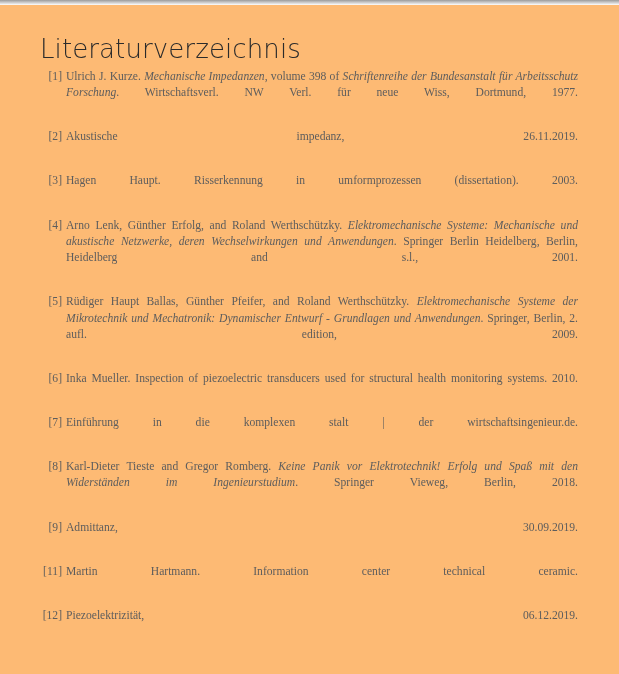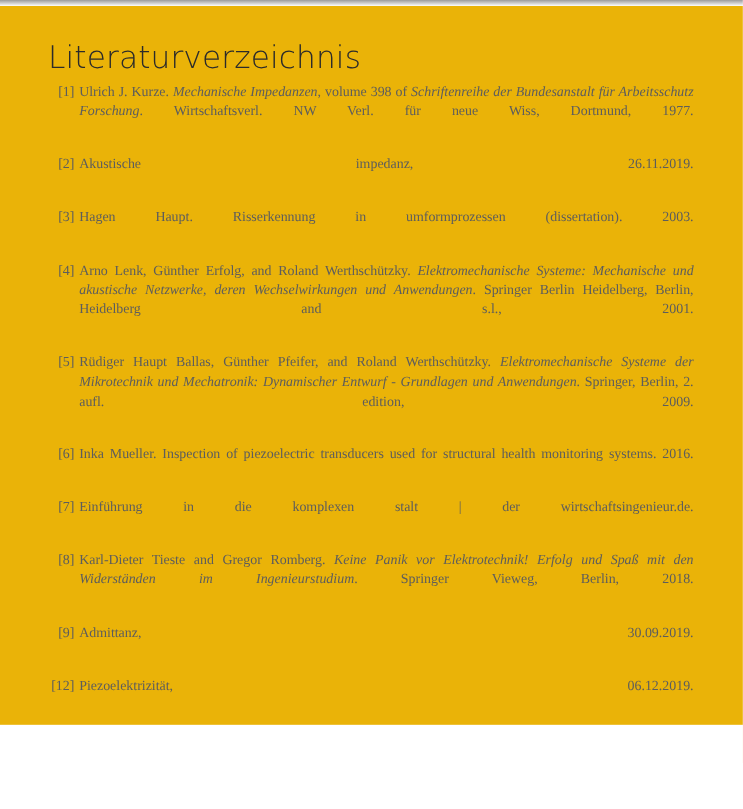--- a/index.html
+++ b/index.html
@@ -31,22 +31,22 @@
                 #f2f2f2 88%,
                 #ffffff 100%);
   }
 
   
   #page {
     position: absolute;
     top: 5px;
     left: 0;
     width: 619px;
-    height: 599px;
-    background: #eab308;
+    height: 669px;
+    background: #fdba74;
   }
 
   #page-title {
     position: absolute;
     left: 40px;
     top: 12px;
     font-family: "DejaVu Sans", "Liberation Sans", sans-serif;
     font-weight: 300;
     font-size: 26px;
     letter-spacing: 0.1px;
@@ -130,33 +130,37 @@
       <div class="bib-entry">
         <span class="bib-label">[4]</span>
         <span class="bib-text"><span>Arno Lenk, Günther Erfolg, and Roland Werthschützky.  </span><i>Elektromechanische Systeme: Mechanische und akustische Netzwerke, deren Wechselwirkungen und Anwendungen</i><span>. Springer Berlin Heidelberg, Berlin, Heidelberg and s.l., 2001.</span></span>
       </div>
       <div class="bib-entry">
         <span class="bib-label">[5]</span>
         <span class="bib-text"><span>Rüdiger Haupt Ballas, Günther Pfeifer, and Roland Werthschützky.  </span><i>Elektromechani­sche Systeme der Mikrotechnik und Mechatronik: Dynamischer Entwurf - Grundlagen und Anwendungen</i><span>. Springer, Berlin, 2. aufl. edition, 2009.</span></span>
       </div>
       <div class="bib-entry">
         <span class="bib-label">[6]</span>
-        <span class="bib-text"><span>Inka Mueller. Inspection of piezoelectric transducers used for structural health monito­ring systems. 2016.</span></span>
+        <span class="bib-text"><span>Inka Mueller. Inspection of piezoelectric transducers used for structural health monito­ring systems. 2010.</span></span>
       </div>
       <div class="bib-entry">
         <span class="bib-label">[7]</span>
         <span class="bib-text"><span>Einführung in die komplexen stalt | der wirtschaftsingenieur.de.</span></span>
       </div>
       <div class="bib-entry">
         <span class="bib-label">[8]</span>
         <span class="bib-text"><span>Karl-Dieter Tieste and Gregor Romberg.  </span><i>Keine Panik vor Elektrotechnik! Erfolg und Spaß mit den Widerständen im Ingenieurstudium</i><span>. Springer Vieweg, Berlin, 2018.</span></span>
       </div>
       <div class="bib-entry">
         <span class="bib-label">[9]</span>
         <span class="bib-text"><span>Admittanz, 30.09.2019.</span></span>
       </div>
       <div class="bib-entry">
+        <span class="bib-label">[11]</span>
+        <span class="bib-text"><span>Martin Hartmann. Information center technical ceramic.</span></span>
+      </div>
+      <div class="bib-entry">
         <span class="bib-label">[12]</span>
         <span class="bib-text"><span>Piezoelektrizität, 06.12.2019.</span></span>
       </div>
     </div>
 
 </div>
 
 </body></html>

